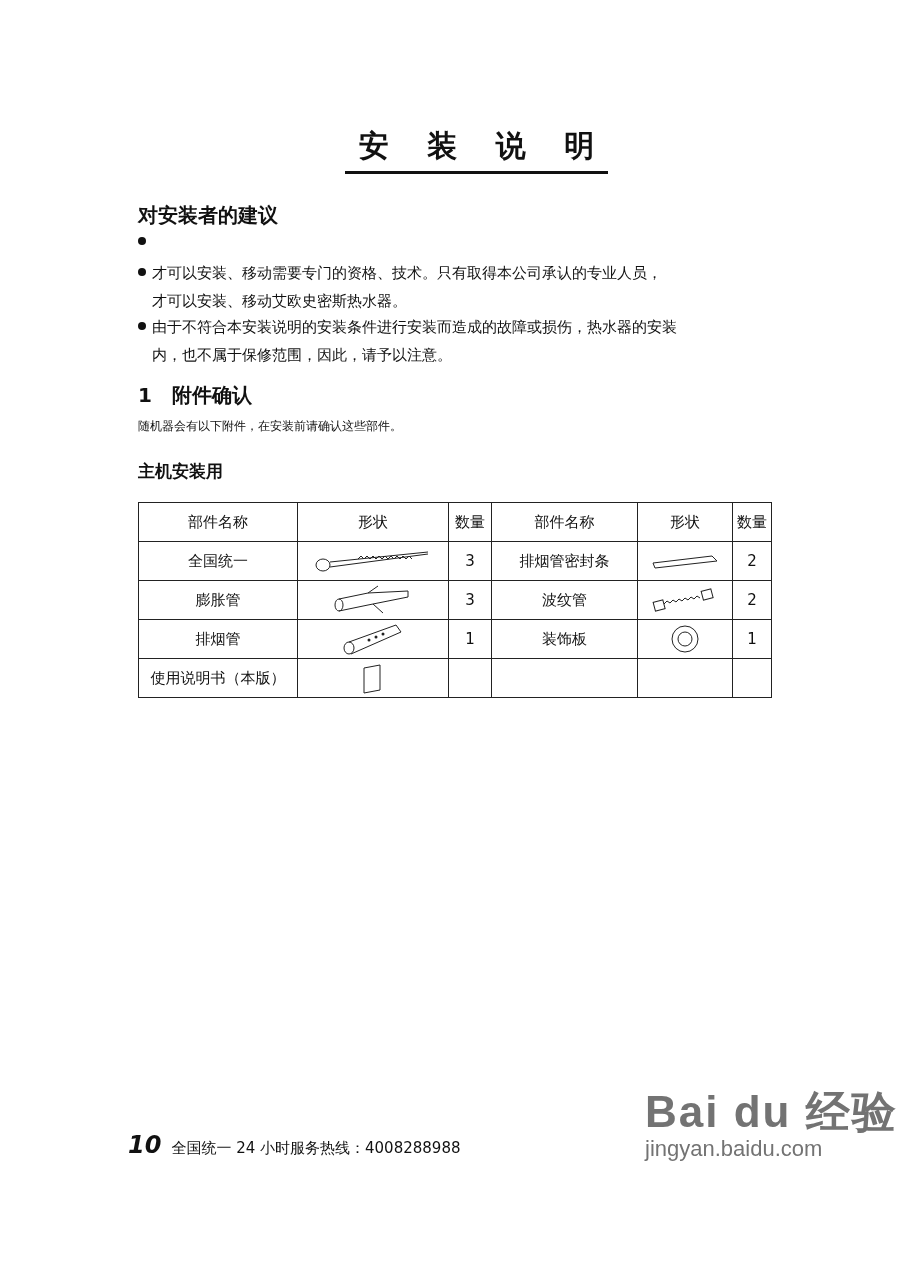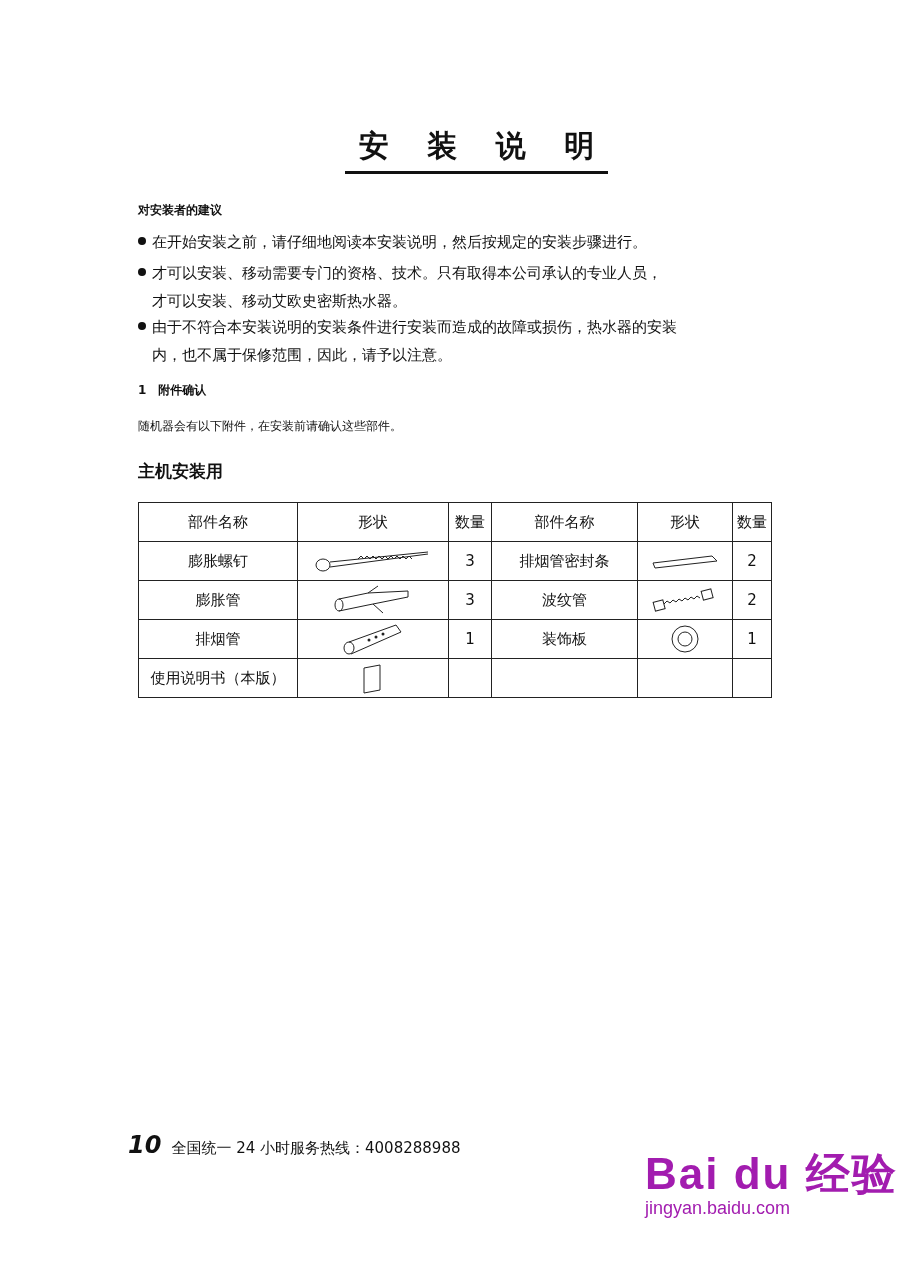--- a/index.html
+++ b/index.html
@@ -1,44 +1,44 @@
 <!DOCTYPE html>
 <html><head>
 <meta charset="utf-8">
 <style>
   html, body { margin:0; padding:0; }
   body { width:905px; height:1280px; background:#ffffff; position:relative; overflow:hidden;
          font-family:"DejaVu Sans", sans-serif; color:#111; }
   .title { position:absolute; left:0; width:905px; top:126px; text-align:center;margin-left:24px; }
   .title span { display:inline-block; font-size:30px; font-weight:bold; letter-spacing:14px;
                 padding:0 0 4px 14px; border-bottom:3px solid #111; }
-  .h2 { position:absolute; left:138px; font-size:12px; font-weight:bold; }
+  .h2 { position:absolute; left:138px; font-size:20px; font-weight:bold; }
   .bullet { position:absolute; left:138px; font-size:15px; line-height:28px; width:650px; }
   .bullet .dot { display:inline-block; width:8px; height:8px; border-radius:50%; background:#111;
                  margin-right:6px; vertical-align:middle; position:relative; top:-2px; }
   .bullet .cont { padding-left:14px; }
   .para { position:absolute; left:138px; font-size:12px; }
   table.parts { position:absolute; left:138px; top:502px; border-collapse:collapse; font-size:15px;border-radius:8px; }
   table.parts td { border:1.5px solid #222; text-align:center; height:38px; padding:0; }
   .shape { display:inline-block; vertical-align:middle; }
   .footer { position:absolute; left:128px; top:1131px; font-size:15px; }
   .footer .pg { font-size:24px; font-weight:bold; font-style:italic; margin-right:10px; }
-  .watermark { position:absolute; left:645px; top:1145px; color:#a21caf; font-family:"Liberation Sans", sans-serif; }
+  .watermark { position:absolute; left:645px; top:1083px; color:#737373; font-family:"Liberation Sans", sans-serif; }
   .watermark .logo { font-size:44px; font-weight:bold; letter-spacing:2px; }
-  .watermark .url { font-size:18px; margin-top:-6px; }
+  .watermark .url { font-size:22px; margin-top:-6px; }
 </style>
 </head>
 <body>
 
 <div class="title"><span>安 装 说 明</span></div>
 
 <div class="h2" style="top:202px;">对安装者的建议</div>
 
 <div class="bullet" style="top:228px;">
-  <span class="dot"></span><span>在开始安装之前，请仔细地阅读本安装说明，然后按规定的安装步骤进行。</span>
+  <span class="dot"></span>
 </div>
 <div class="bullet" style="top:259px;">
   <div><span class="dot"></span><span>才可以安装、移动需要专门的资格、技术。只有取得本公司承认的专业人员，</span></div>
   <div class="cont">才可以安装、移动艾欧史密斯热水器。</div>
 </div>
 <div class="bullet" style="top:313px;">
   <div><span class="dot"></span><span>由于不符合本安装说明的安装条件进行安装而造成的故障或损伤，热水器的安装</span></div>
   <div class="cont">内，也不属于保修范围，因此，请予以注意。</div>
 </div>
 
@@ -50,21 +50,21 @@
   <tbody>
       <tr>
     <td style="width:158px;">部件名称</td>
     <td style="width:150px;">形状</td>
     <td style="width:42px;">数量</td>
     <td style="width:145px;">部件名称</td>
     <td style="width:94px;">形状</td>
     <td style="width:38px;">数量</td>
   </tr>
   <tr>
-    <td>膨胀螺钉</td>
+    <td>全国统一</td>
     <td><svg class="shape" width="120" height="26" viewBox="0 0 120 26">
             <ellipse cx="10" cy="17" rx="7" ry="6" fill="none" stroke="#222"></ellipse>
             <line x1="17" y1="14" x2="115" y2="4" stroke="#222"></line>
             <line x1="17" y1="19" x2="115" y2="6" stroke="#222"></line>
             <path d="M45 11 l3 -3 l3 3 l3 -3 l3 3 l3 -3 l3 3 l3 -3 l3 3 l3 -3 l3 3 l3 -3 l3 3 l3 -3 l3 3 l3 -3 l3 3 l3 -3 l3 3" fill="none" stroke="#222"></path>
           </svg></td>
     <td>3</td>
     <td>排烟管密封条</td>
     <td><svg class="shape" width="70" height="20" viewBox="0 0 70 20">
             <path d="M3 12 L62 5 L67 10 L5 17 Z" fill="none" stroke="#222"></path>

